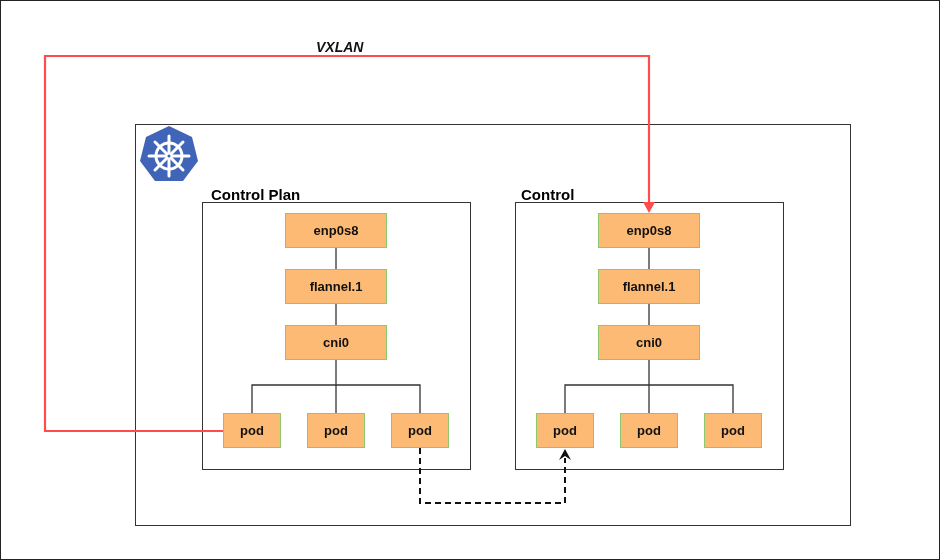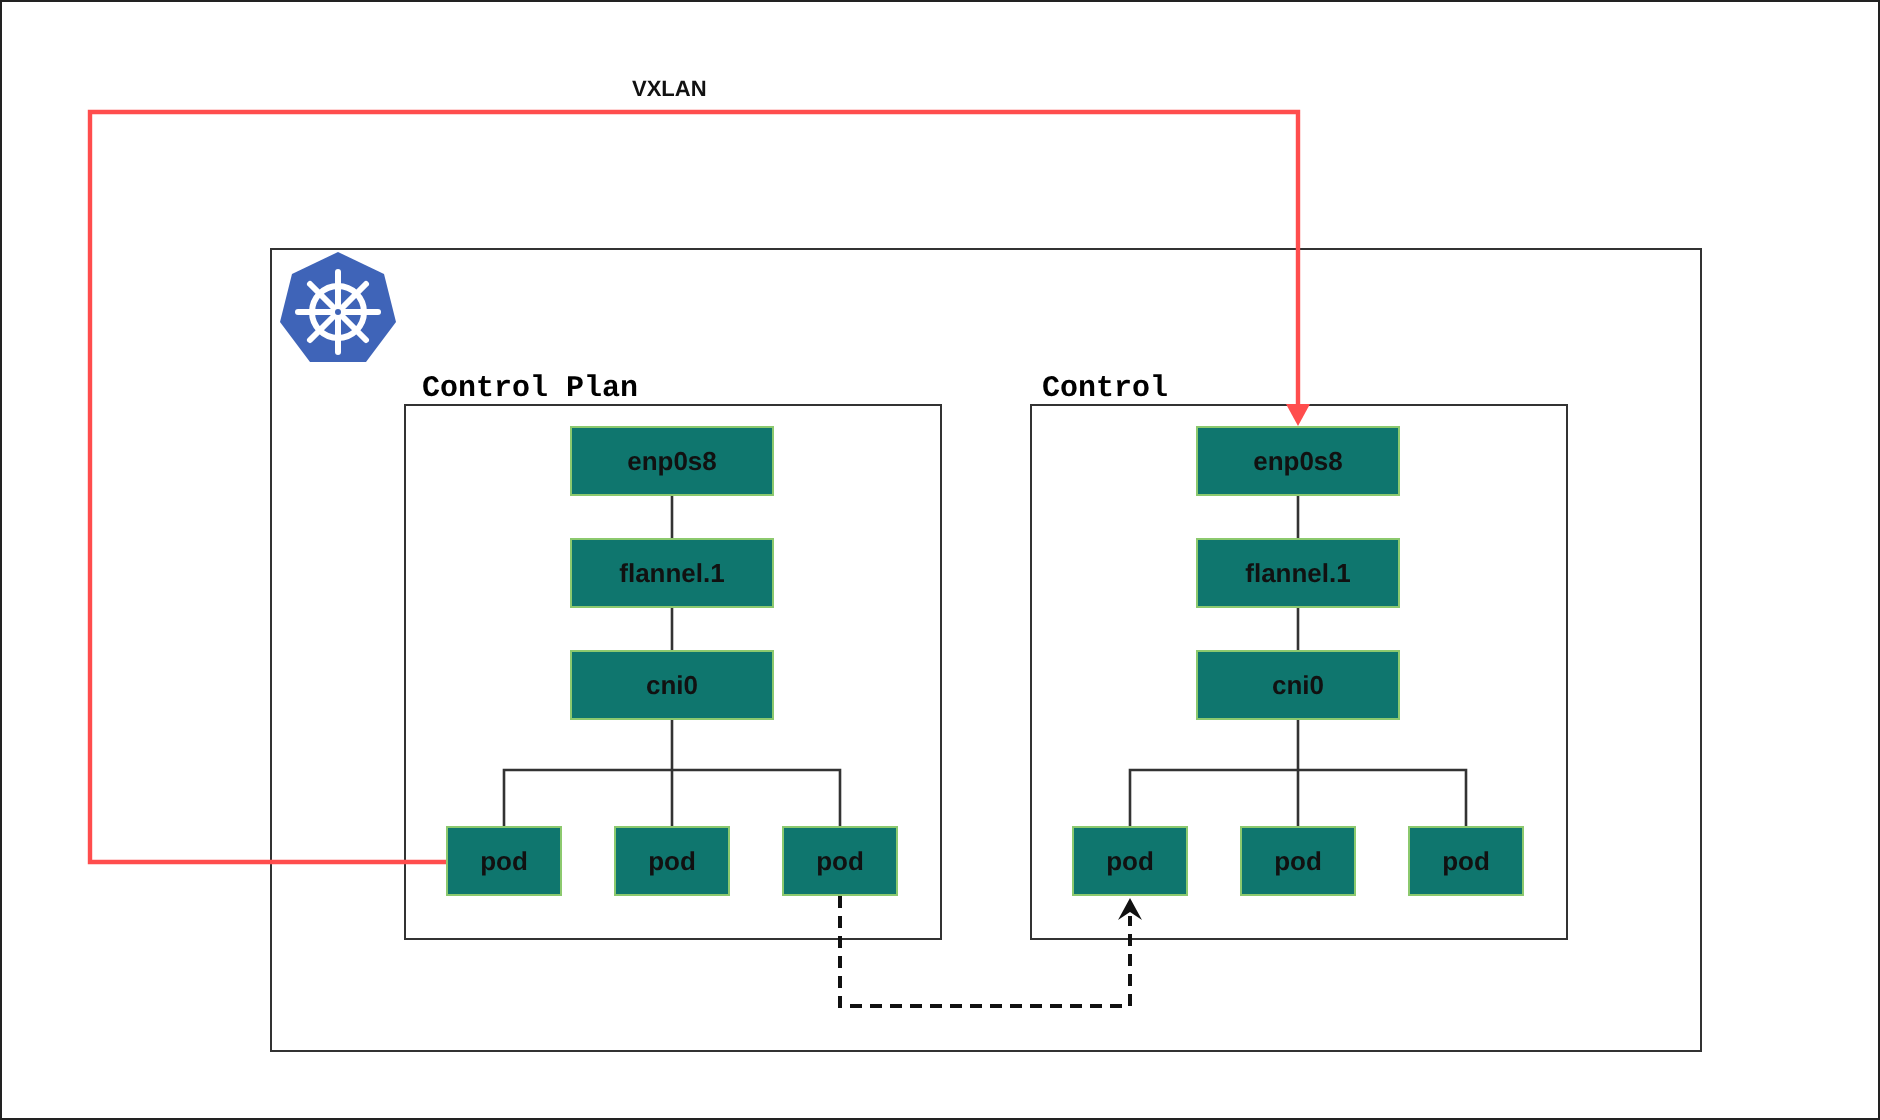--- a/index.html
+++ b/index.html
@@ -1,22 +1,22 @@
 <!DOCTYPE html>
 <html><head>
   <meta charset="utf-8">
   <style>
     html, body { margin: 0; padding: 0; background: #ffffff; }
     body { width: 940px; height: 560px; position: relative; overflow: hidden; font-family: "Liberation Sans", sans-serif; }
     #frame { position: absolute; left: 0; top: 0; width: 938px; height: 558px; border: 1px solid #222; }
     .abs { position: absolute; }
     .box { position: absolute; border: 1.5px solid #333; box-sizing: border-box; background: transparent; }
-    .node { position: absolute; background: #0f766e; border: 1px solid #8cc96e; box-sizing: border-box; display: flex; align-items: center; justify-content: center; font-weight: bold; font-size: 13px; color: #111; }
-    .label { position: absolute; font-weight: bold; font-size: 15px; color: #000; white-space: nowrap; font-family: Liberation Mono, monospace; }
-    .vx { position: absolute; font-weight: bold; font-size: 11px; color: #111; }
+    .node { position: absolute; background: #fdba74; border: 1px solid #8cc96e; box-sizing: border-box; display: flex; align-items: center; justify-content: center; font-weight: bold; font-size: 13px; color: #111; }
+    .label { position: absolute; font-weight: bold; font-size: 15px; color: #000; white-space: nowrap; }
+    .vx { position: absolute; font-weight: bold; font-size: 14px; color: #111; font-style: italic; }
     svg.overlay { position: absolute; left: 0; top: 0; }
   </style>
 </head>
 <body>
 
 <div id="frame"></div>
 
 <div class="box" style="left:135px; top:124px; width:716px; height:402px;"></div>
 
 <div class="abs" style="left:136px; top:124px; width:66px; height:64px;">

